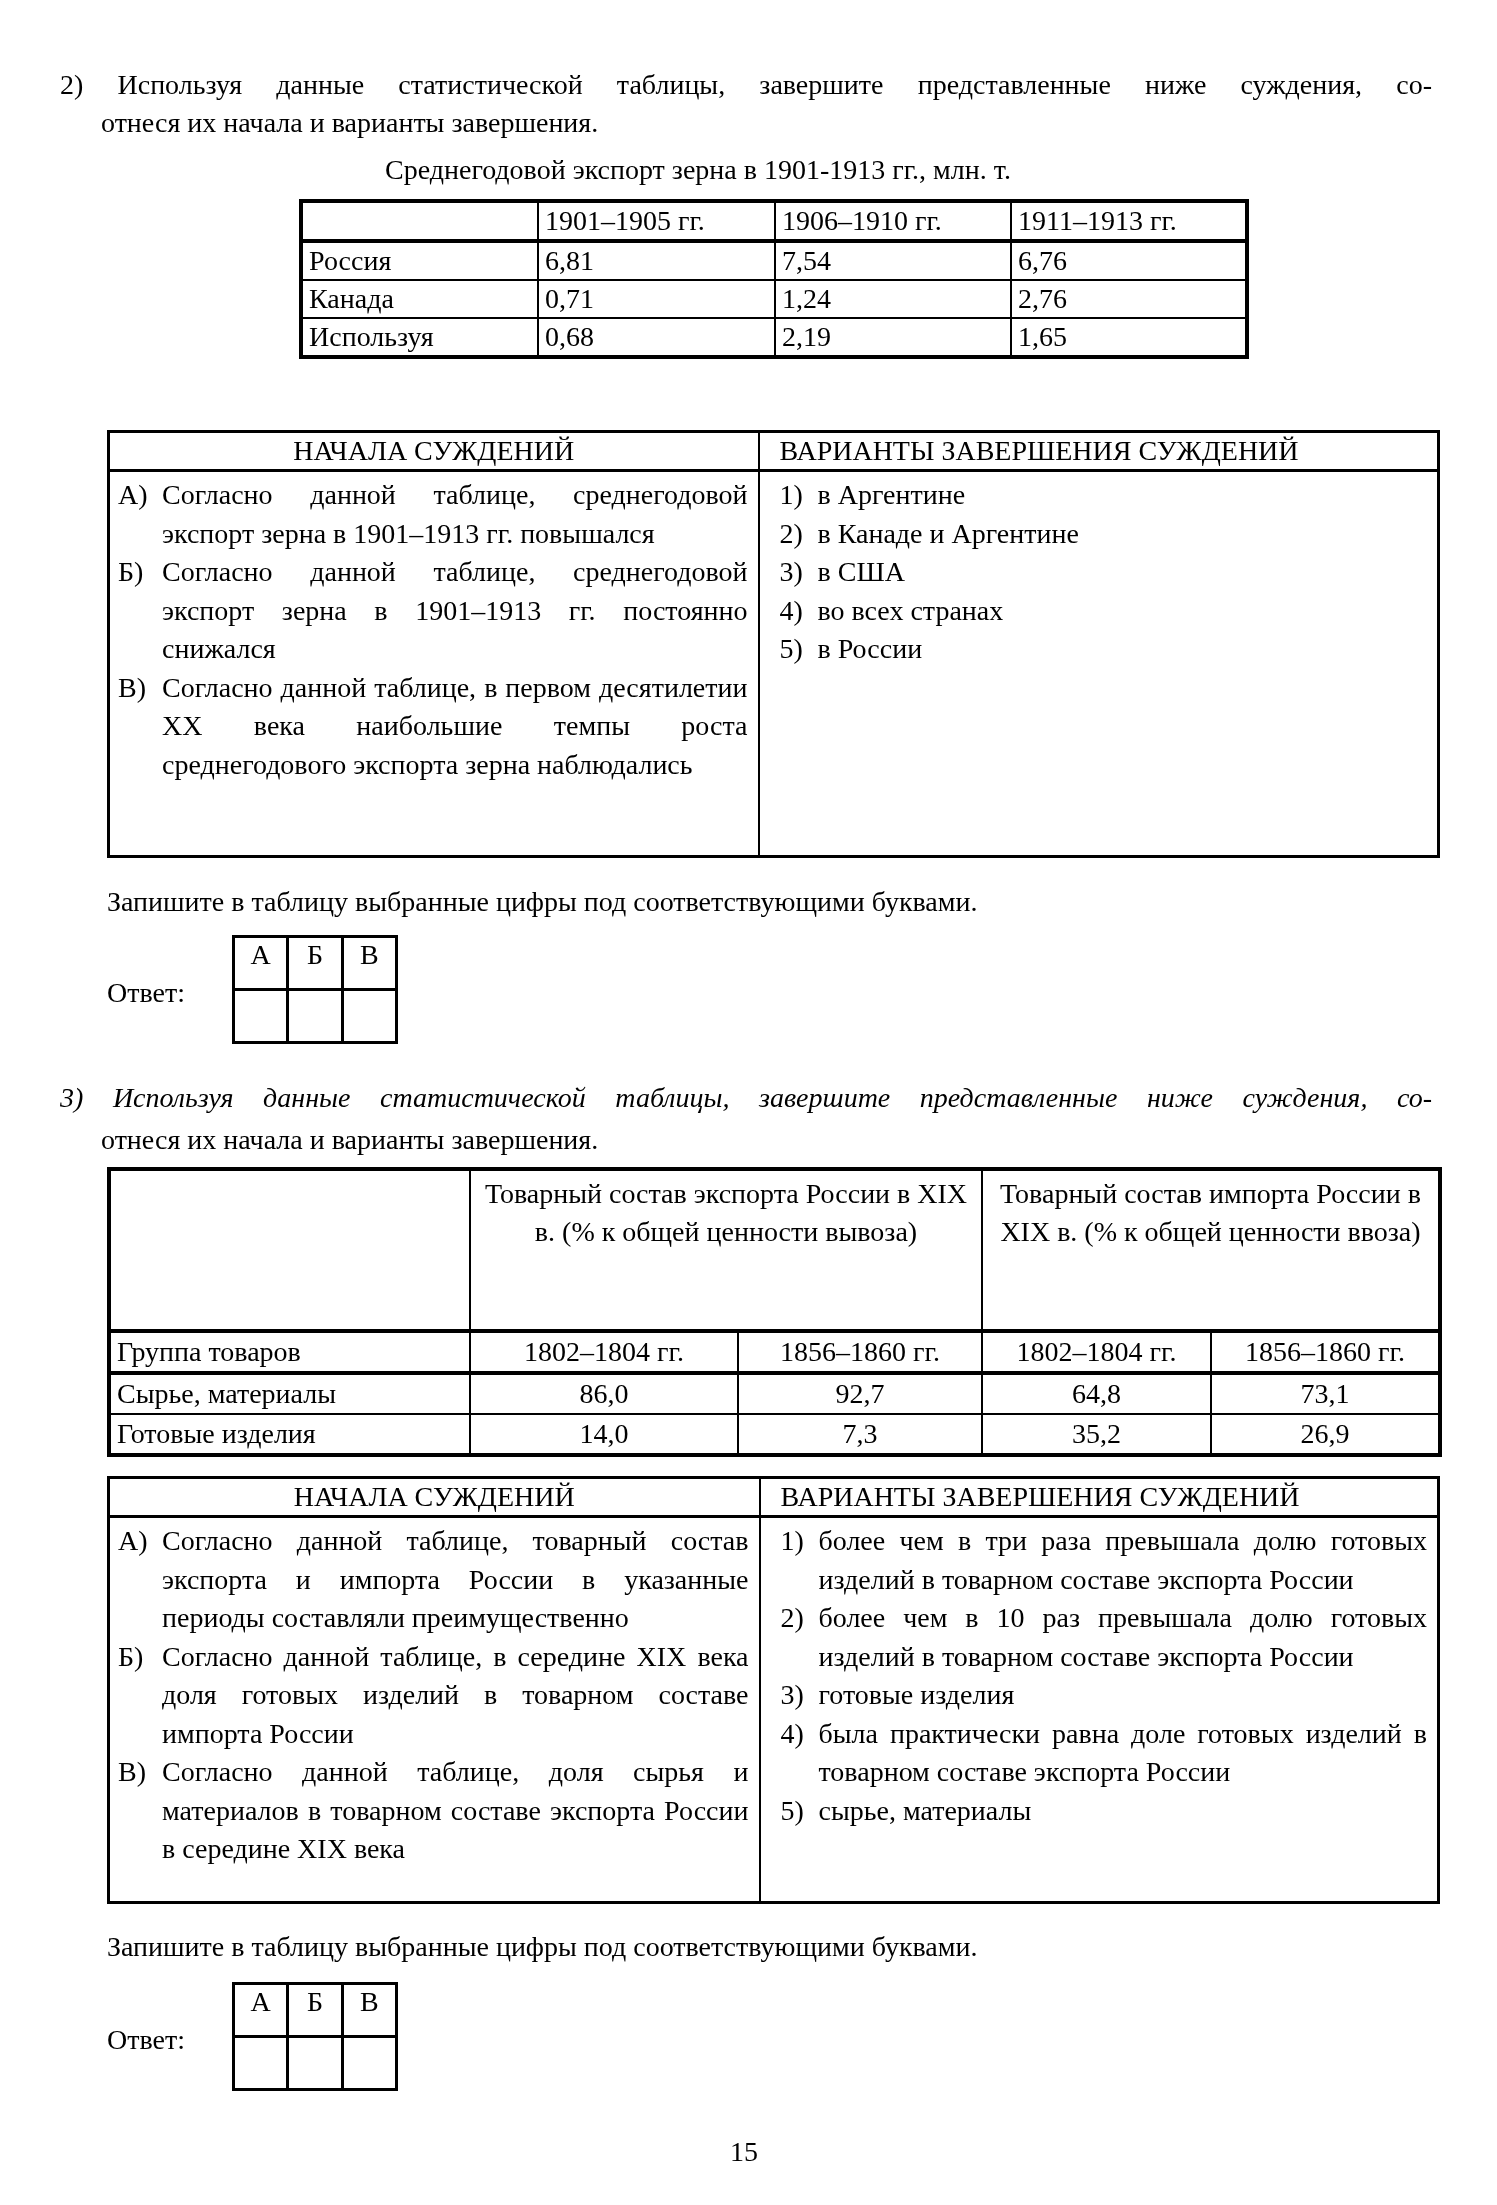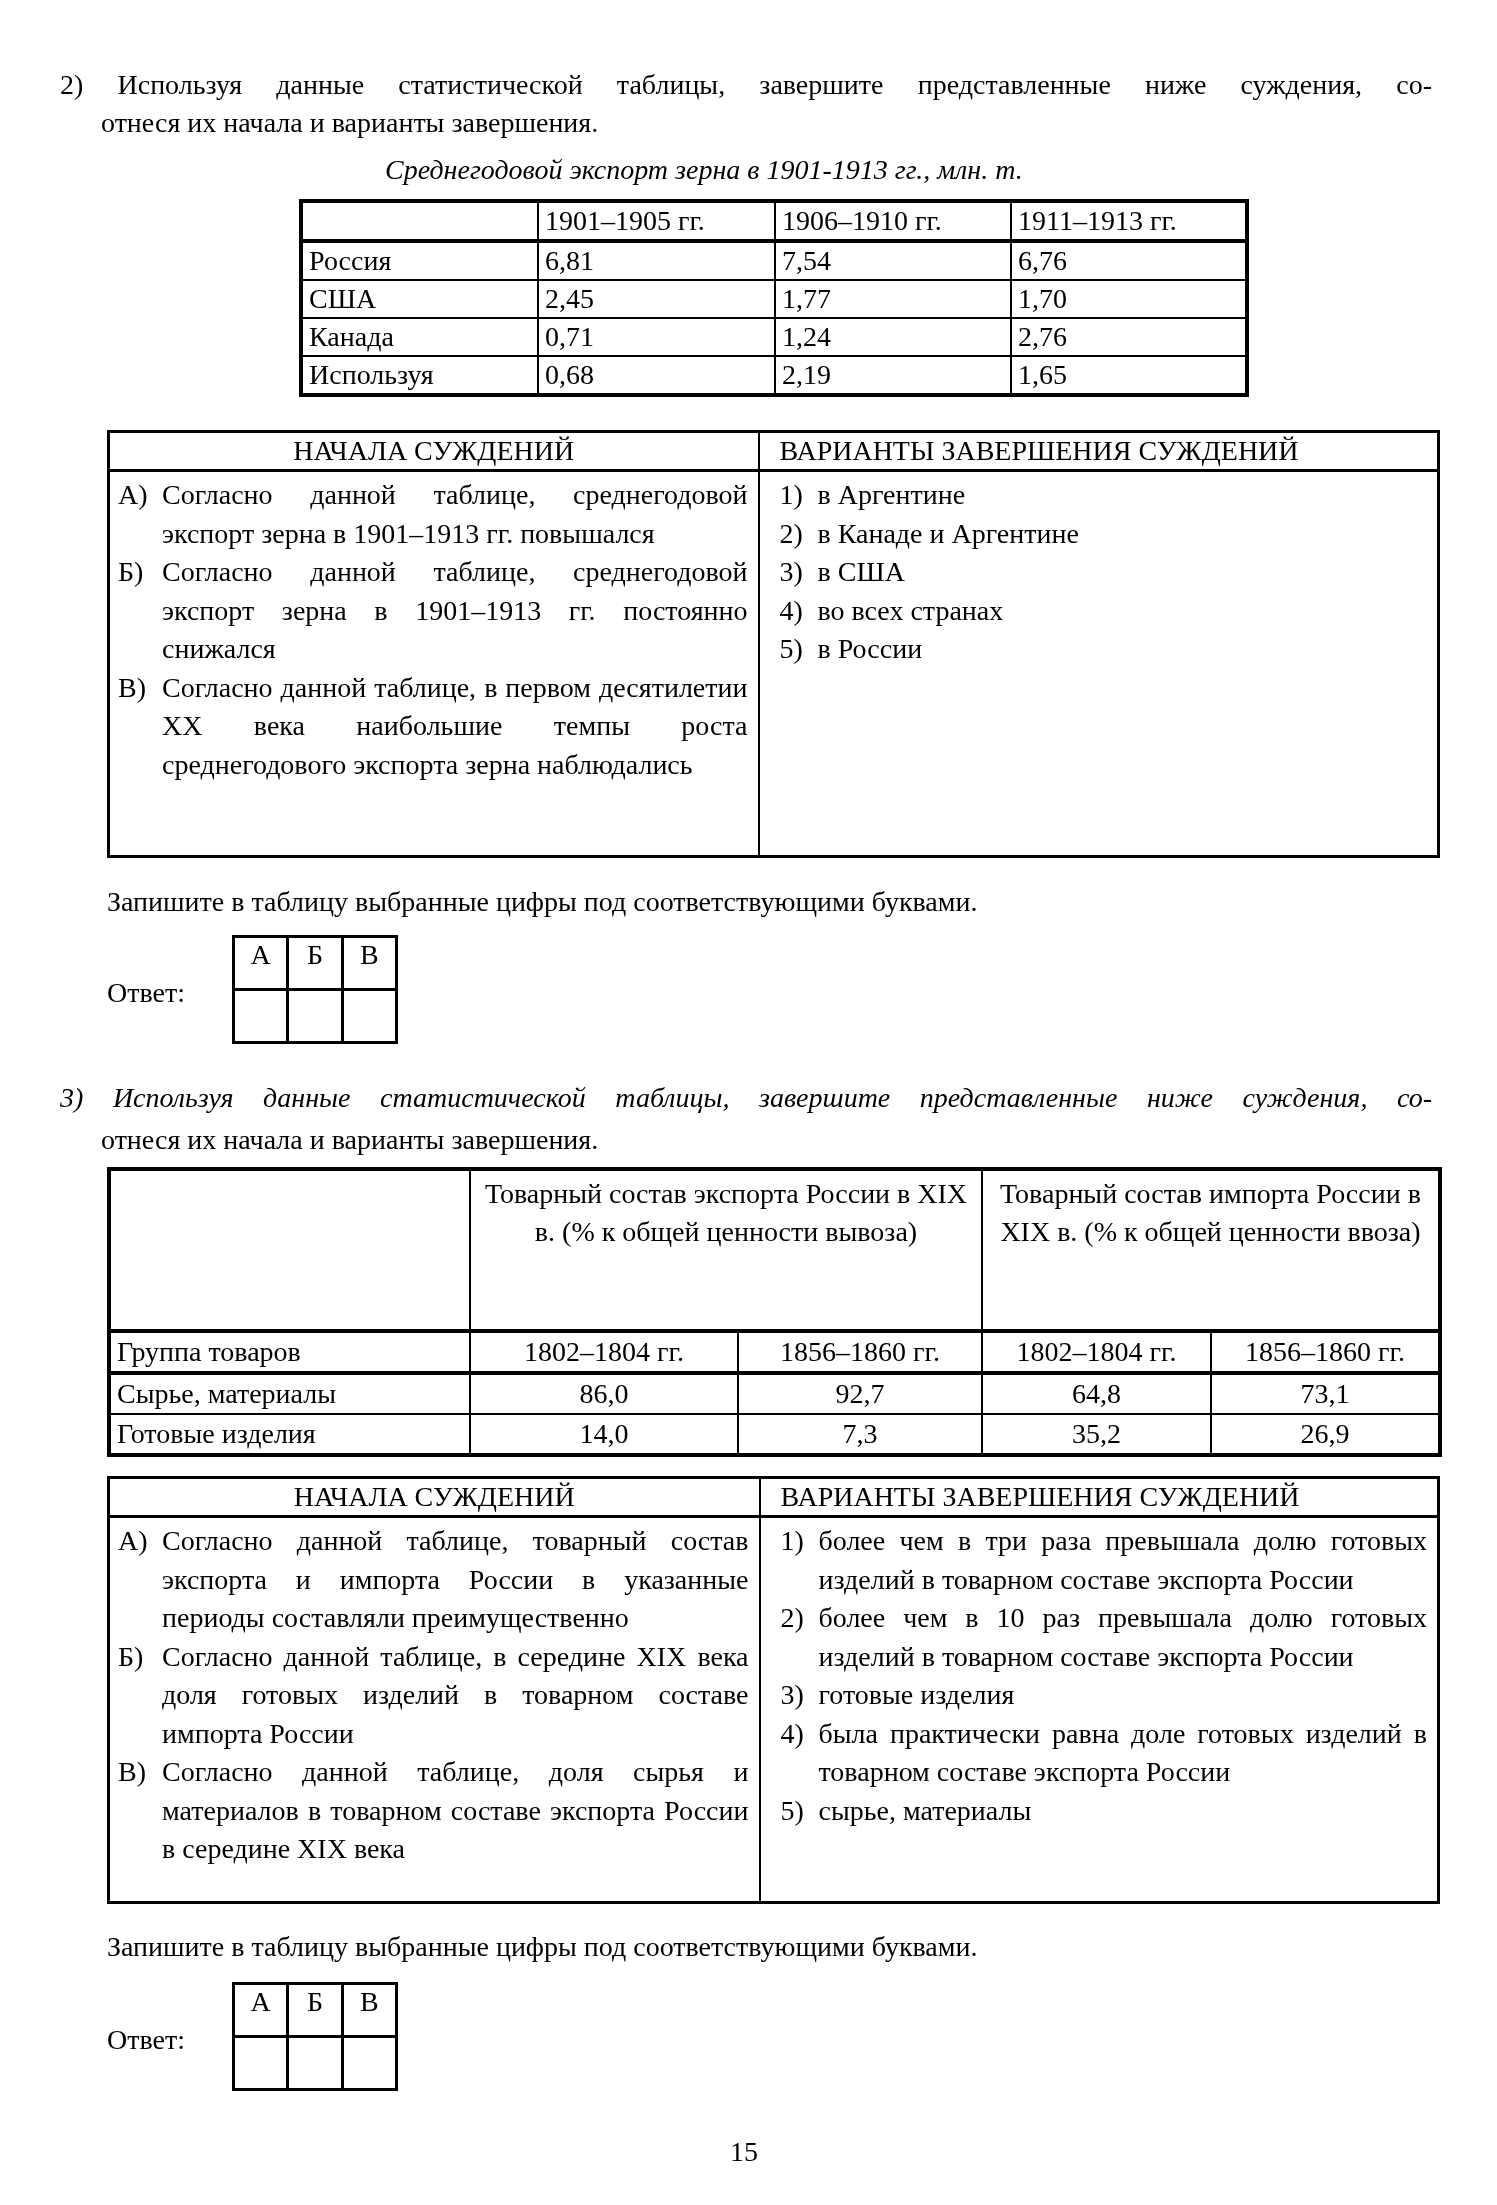--- a/index.html
+++ b/index.html
@@ -1,20 +1,20 @@
 <!DOCTYPE html>
 <html><head>
 <meta charset="utf-8">
 <style>
   html, body { margin: 0; padding: 0; background: #ffffff; }
   body { width: 1497px; height: 2205px; position: relative; overflow: hidden;
          font-family: "Liberation Serif", serif; color: #000; font-size: 28px; }
   .line { position: absolute; white-space: nowrap; line-height: 38px; }
   .just { text-align: justify; text-align-last: justify; }
-  .caption { font-style: italic; }
+  .caption { }
 
   table { border-collapse: collapse; position: absolute; table-layout: fixed; }
   td, th { border: 2px solid #000; padding: 0 6px; font-weight: normal; vertical-align: top; line-height: 36px; }
   .stat1 td { height: 35px; padding: 0 6px; line-height: 36px; }
   .stat1 tr:first-child td { border-top-width: 4px; border-bottom-width: 4px; }
   .stat1 { border: 4px solid #000; }
 
   .judg { border: 3px solid #000; }
   .judg th { text-align: center; height: 34px; line-height: 36px; border-bottom-width: 3px; }
   .judg td { padding: 4px 10px 4px 8px; }
@@ -54,26 +54,20 @@
     <td>1906–1910 гг.</td>
     <td>1911–1913 гг.</td>
   </tr>
   <tr>
     <td>Россия</td>
     <td>6,81</td>
     <td>7,54</td>
     <td>6,76</td>
   </tr>
   <tr>
-    <td>США</td>
-    <td>2,45</td>
-    <td>1,77</td>
-    <td>1,70</td>
-  </tr>
-  <tr>
     <td>Канада</td>
     <td>0,71</td>
     <td>1,24</td>
     <td>2,76</td>
   </tr>
   <tr>
     <td>Используя</td>
     <td>0,68</td>
     <td>2,19</td>
     <td>1,65</td>

